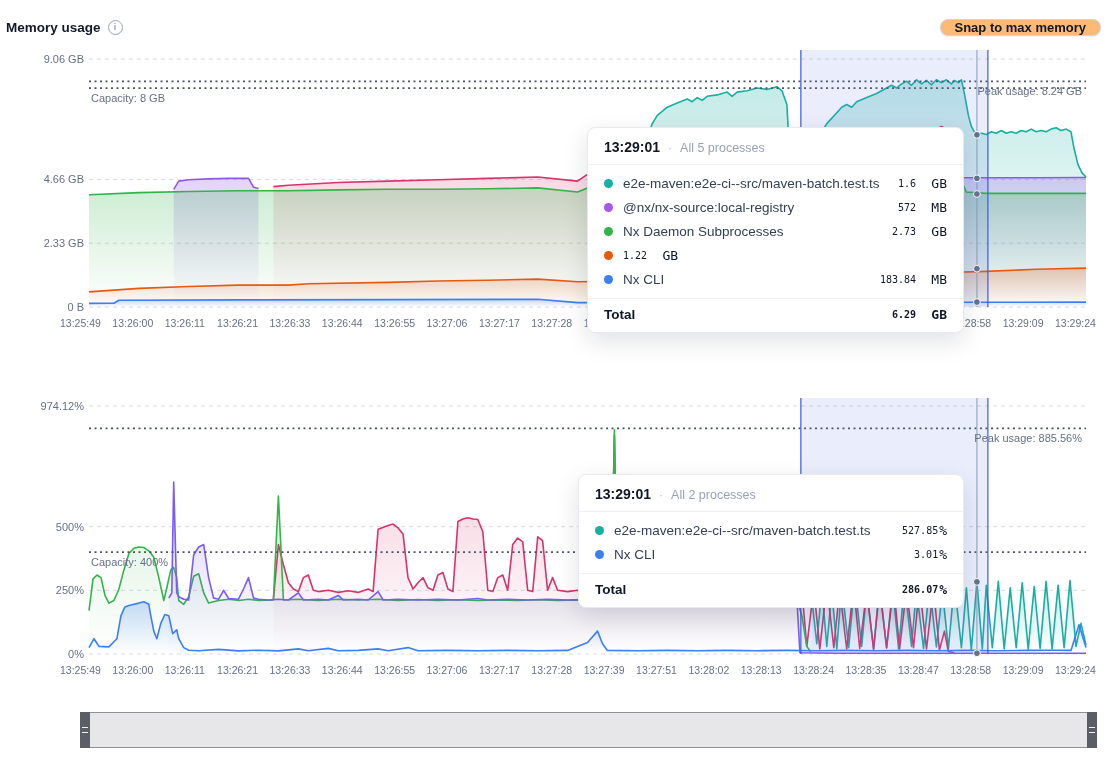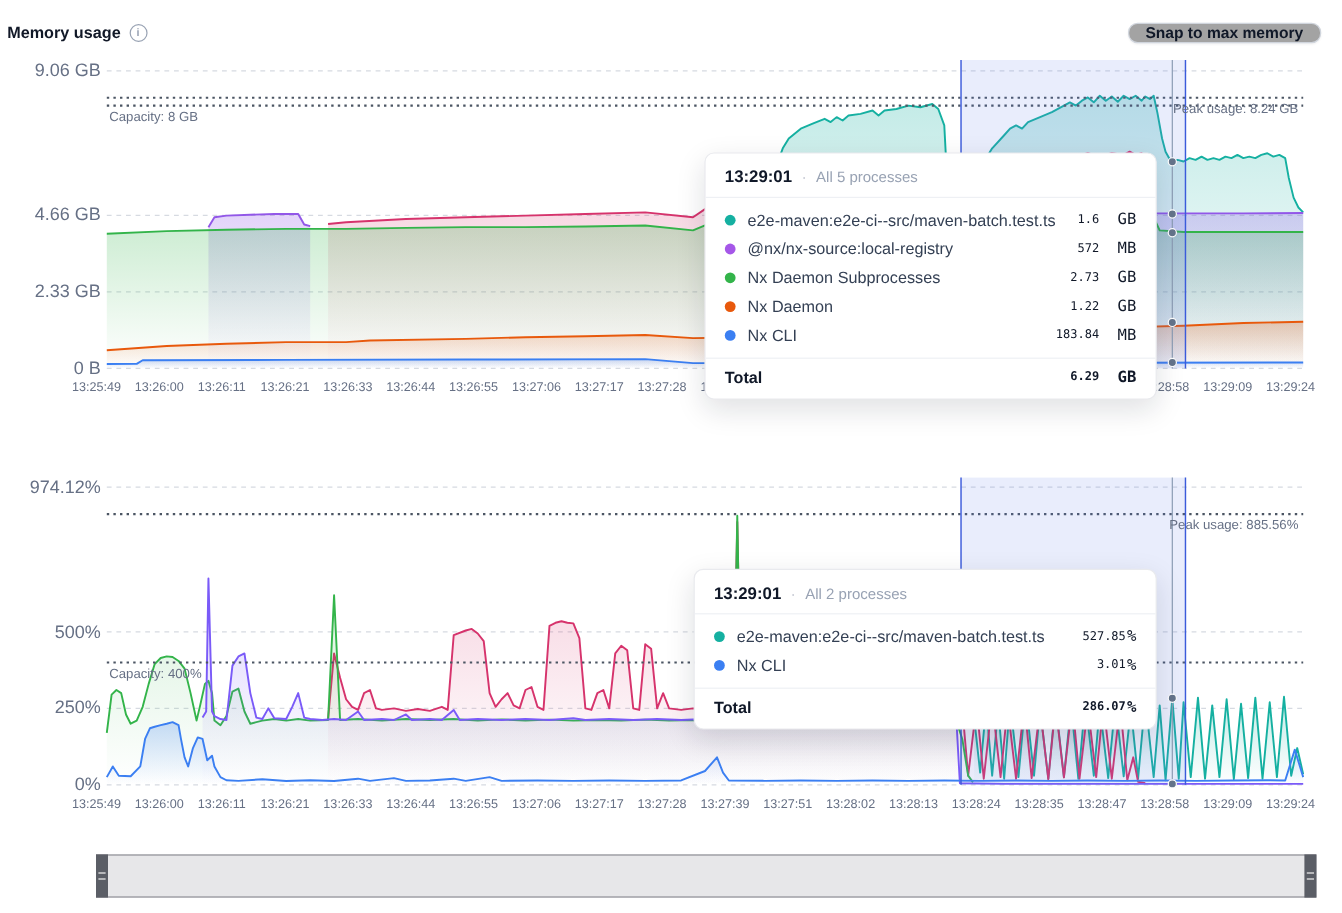--- a/index.html
+++ b/index.html
@@ -6,26 +6,26 @@
   .app { position:relative; width:1118px; height:761px; background:#fff; overflow:hidden;
          font-family:"Liberation Sans", sans-serif; }
   .section-header { position:absolute; left:6px; right:17px; display:flex;
                     justify-content:space-between; align-items:center; height:34px; }
   .hdr-0 { top:10px; } .hdr-1 { top:358px; }
   .chart-title { font-weight:700; font-size:13.5px; color:#111827; display:flex; align-items:center; gap:7px; }
   .info-icon { width:13px; height:13px; border:1.2px solid #98a2b3; border-radius:50%;
                color:#98a2b3; font-size:9px; line-height:13px; display:inline-flex;
                align-items:center; justify-content:center; font-weight:600; }
   .info-icon::after { content:"i"; }
-  .snap-btn { background:#a3a3a3; border:1px solid #d0d5dd; border-radius:8px; padding:0 14px;
+  .snap-btn { background:#fdba74; border:1px solid #d0d5dd; border-radius:8px; padding:0 14px;
               font-size:13px; font-weight:600; color:#101828; font-family:inherit;
               box-shadow:0 1px 2px rgba(16,24,40,.06); cursor:pointer; }
   .plot { position:absolute; }
   .plot svg { display:block; overflow:visible; }
-  .axis-label-y { position:absolute; font-size:15px; color:#667085; width:70px; text-align:right;
+  .axis-label-y { position:absolute; font-size:11px; color:#667085; width:70px; text-align:right;
                   transform:translateY(-50%); }
   .axis-label-x { position:absolute; font-size:10.5px; color:#667085; width:58px; text-align:left;
                   transform:translateX(-50%); white-space:nowrap; }
   .ref-label { position:absolute; font-size:11px; color:#667085; white-space:nowrap; }
   .ref-label.right { text-align:right; width:220px; }
   .tooltip { position:absolute; background:#fff; border:1px solid #e9eaee; border-radius:8px;
              box-shadow:0 8px 24px rgba(16,24,40,.13); z-index:30; box-sizing:border-box; }
   .tt-header { padding:11px 16px 9px; border-bottom:1px solid #eef0f4; display:flex;
                align-items:baseline; gap:8px; }
   .tt-time { font-weight:700; font-size:14px; color:#101828; }
@@ -232,21 +232,20 @@
           <span class="tt-unit">MB</span>
         </div>
         <div class="tt-row">
           <span class="tt-dot" style="background: rgb(51, 180, 74);"></span>
           <span class="tt-name">Nx Daemon Subprocesses</span>
           <span class="tt-val">2.73</span>
           <span class="tt-unit">GB</span>
         </div>
         <div class="tt-row">
           <span class="tt-dot" style="background: rgb(232, 89, 12);"></span>
-          <span class="tt-name">Nx Daemon</span>
           <span class="tt-val">1.22</span>
           <span class="tt-unit">GB</span>
         </div>
         <div class="tt-row">
           <span class="tt-dot" style="background: rgb(59, 127, 242);"></span>
           <span class="tt-name">Nx CLI</span>
           <span class="tt-val">183.84</span>
           <span class="tt-unit">MB</span>
         </div>
       </div>

